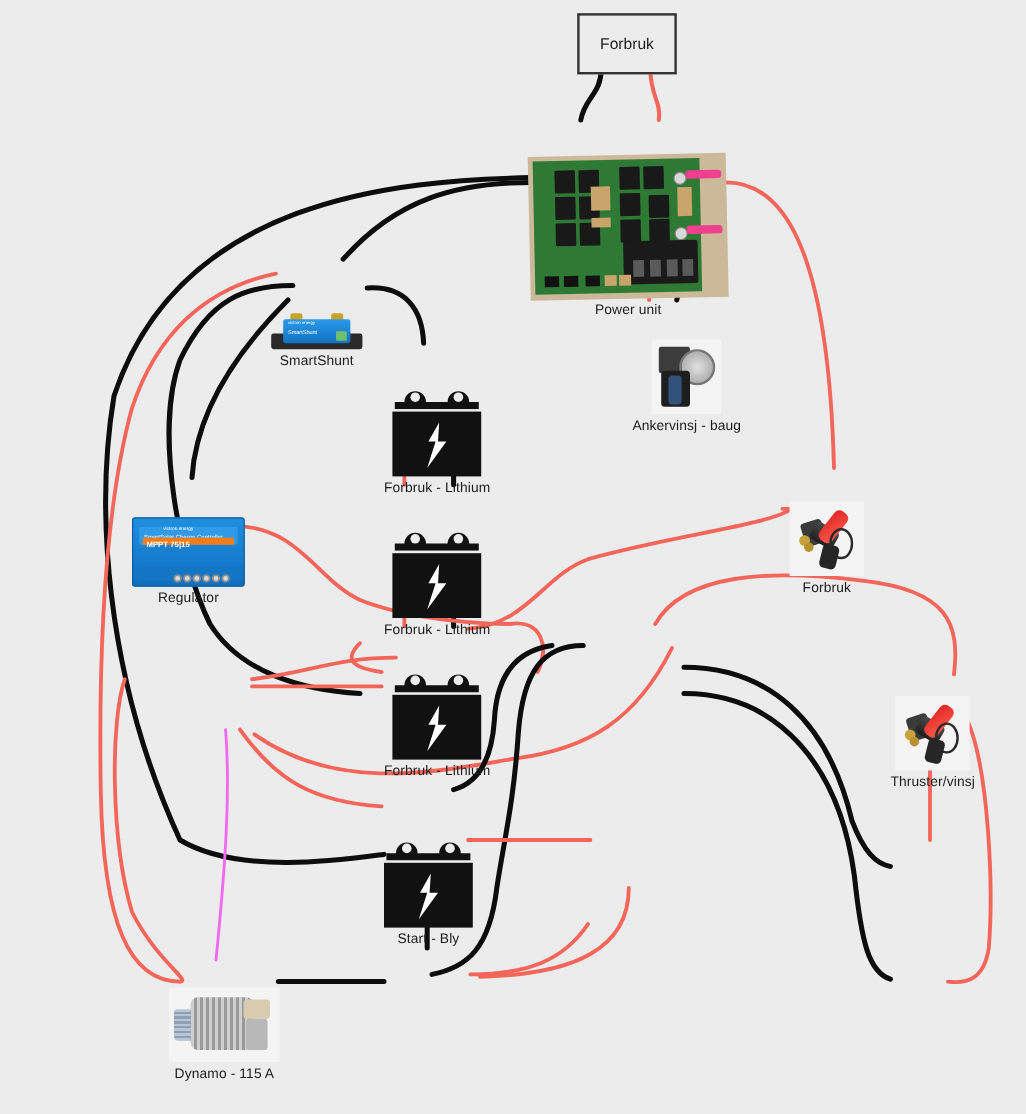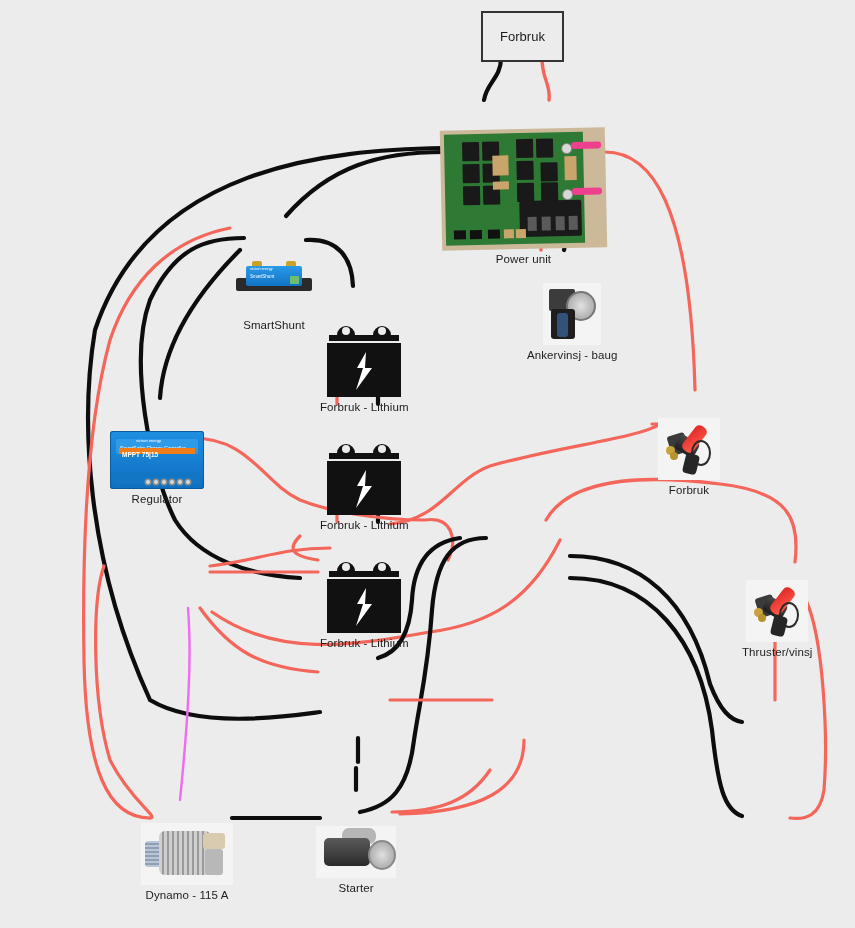--- a/index.html
+++ b/index.html
@@ -227,21 +227,21 @@
   <div class="node" style="left:527px;top:248px;">
     <div class="windlass">
       <div class="head"></div>
         <div class="drum"></div>
         <div class="motor"></div>
         <div class="cyl"></div>
     </div>
     <div class="label">Ankervinsj - baug</div>
   </div>
 
-  <div class="node" style="left:236px;top:226px;gap:24px;">
+  <div class="node" style="left:226px;top:226px;">
     <div class="shunt">
       <div class="base"></div>
       <div class="lug" style="left:16px;"></div>
       <div class="lug" style="left:50px;"></div>
       <div class="blue">
         <div class="vtxt" style="left:4px;top:1px;font-size:3.6px;">victron energy</div>
         <div class="vtxt" style="left:4px;top:8px;font-size:4.6px;">SmartShunt</div>
       </div>
       <div class="grn"></div>
     </div>
@@ -306,20 +306,34 @@
         </svg>
       <div class="body"></div>
       <svg class="bolt" viewBox="0 0 20 38">
           <path d="M12,0 L3,16 L9,16 L2,38 L18,16 L11,16 Z" fill="#fff"></path>
         </svg>
     </div>
     <div class="label">Forbruk - Lithium</div>
   </div>
 
 
+  <div class="node" style="left:320px;top:662px;">
+    <div class="battery">
+      <svg class="terms" viewBox="0 0 74 20">
+          <path d="M2,14 h70 v6 h-70 z M10,14 a9,9 0 0 1 18,0 z M46,14 a9,9 0 0 1 18,0 z" fill="#111"></path>
+          <circle cx="19" cy="10" r="4" fill="#ececec"></circle>
+          <circle cx="55" cy="10" r="4" fill="#ececec"></circle>
+        </svg>
+      <div class="body"></div>
+      <svg class="bolt" viewBox="0 0 20 38">
+          <path d="M12,0 L3,16 L9,16 L2,38 L18,16 L11,16 Z" fill="#fff"></path>
+        </svg>
+    </div>
+    <div class="label">Start - Bly</div>
+  </div>
 
   <div class="node" style="left:658px;top:383px;">
     <div class="bswitch">
       <div class="base2"></div>
         <div class="lug2"></div>
         <div class="lug3"></div>
       <div class="barrel"></div>
         <div class="handle"></div>
         <div class="ring"></div>
         <div class="foot"></div>
@@ -346,22 +360,14 @@
   <div class="node" style="left:141px;top:788px;">
     <div class="alt">
       <div class="pulley"></div>
         <div class="body2"></div>
         <div class="cap"></div>
         <div class="rear"></div>
     </div>
     <div class="label">Dynamo - 115 A</div>
   </div>
 
-  <div class="node" style="left:316px;top:791px;">
-    <div class="starter">
-      <div class="sol"></div>
-        <div class="drum2"></div>
-        <div class="nose"></div>
-    </div>
-    <div class="label">Starter</div>
-  </div>
 
 </div>
 
 </body></html>

